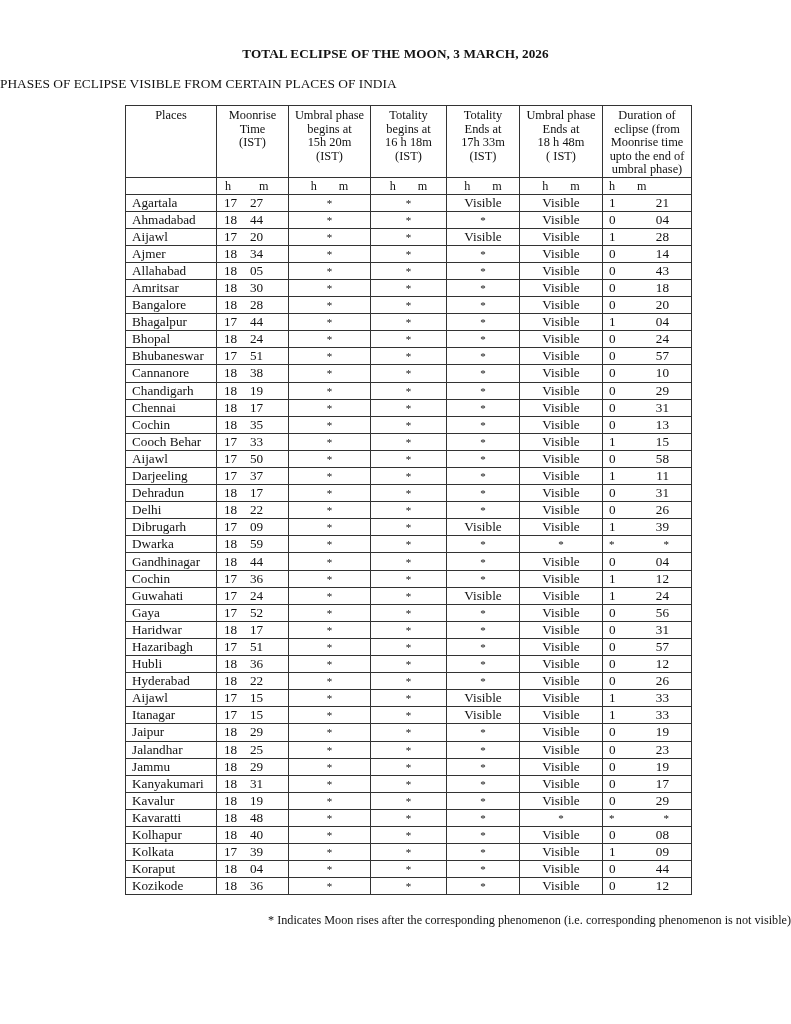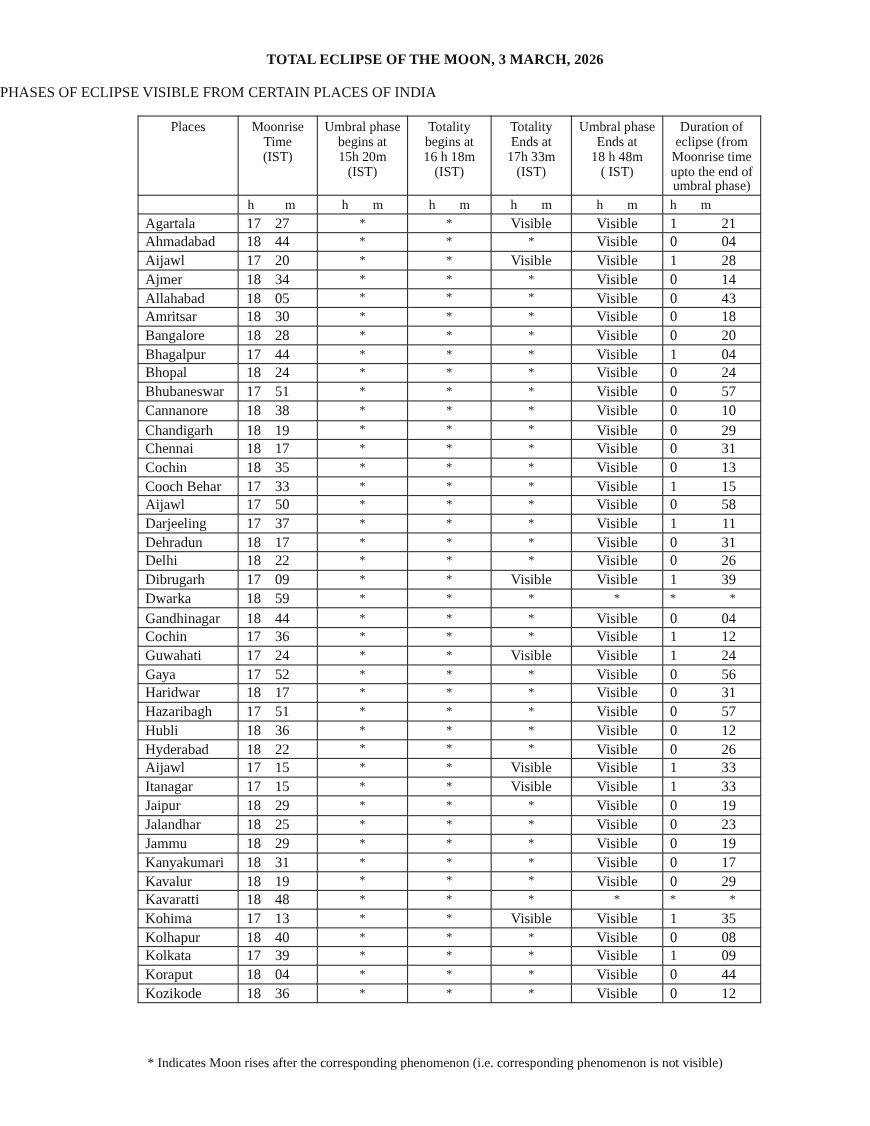--- a/index.html
+++ b/index.html
@@ -22,21 +22,21 @@
   .split { display: flex; }
   .split span { display: block; }
   .mr-h { width: 26px; padding-left: 7px; }
   .mr-m { width: 30px; text-align: left; }
   .du-h { width: 22px; padding-left: 6px; }
   .du-m { flex: 1; text-align: right; padding-right: 22px; }
   .units .hm { display: flex; justify-content: center; gap: 22px; }
   .units .du { display: flex; gap: 22px; padding-left: 6px; }
   .units .mr { display: flex; gap: 28px; padding-left: 8px; }
   .star { font-size: 11px; }
-  .footnote { position: absolute; left: 0; width: 791px; top: 959px; text-align: center;
+  .footnote { position: absolute; left: 0; width: 791px; top: 913px; text-align: right;
               font-size: 12.2px; }
 </style>
 </head>
 <body>
 
 <div class="title">TOTAL ECLIPSE OF THE MOON, 3 MARCH, 2026</div>
 <div class="subtitle">PHASES OF ECLIPSE VISIBLE FROM CERTAIN PLACES OF INDIA</div>
 
 <table class="eclipse">
   <colgroup>
@@ -828,39 +828,20 @@
         <td class="c star"><span>*</span></td>
         <td class="c star"><span>*</span></td>
         <td class="">
           <div class="split">
             <span class="du-h star">*</span>
             <span class="du-m star">*</span>
           </div>
         </td>
       </tr>
       <tr class="row">
-        <td class="place"><span>Kohima</span></td>
-        <td class="">
-          <div class="split">
-            <span class="mr-h">17</span>
-            <span class="mr-m">13</span>
-          </div>
-        </td>
-        <td class="c star"><span>*</span></td>
-        <td class="c star"><span>*</span></td>
-        <td class="c "><span>Visible</span></td>
-        <td class="c "><span>Visible</span></td>
-        <td class="">
-          <div class="split">
-            <span class="du-h ">1</span>
-            <span class="du-m ">35</span>
-          </div>
-        </td>
-      </tr>
-      <tr class="row">
         <td class="place"><span>Kolhapur</span></td>
         <td class="">
           <div class="split">
             <span class="mr-h">18</span>
             <span class="mr-m">40</span>
           </div>
         </td>
         <td class="c star"><span>*</span></td>
         <td class="c star"><span>*</span></td>
         <td class="c star"><span>*</span></td>

